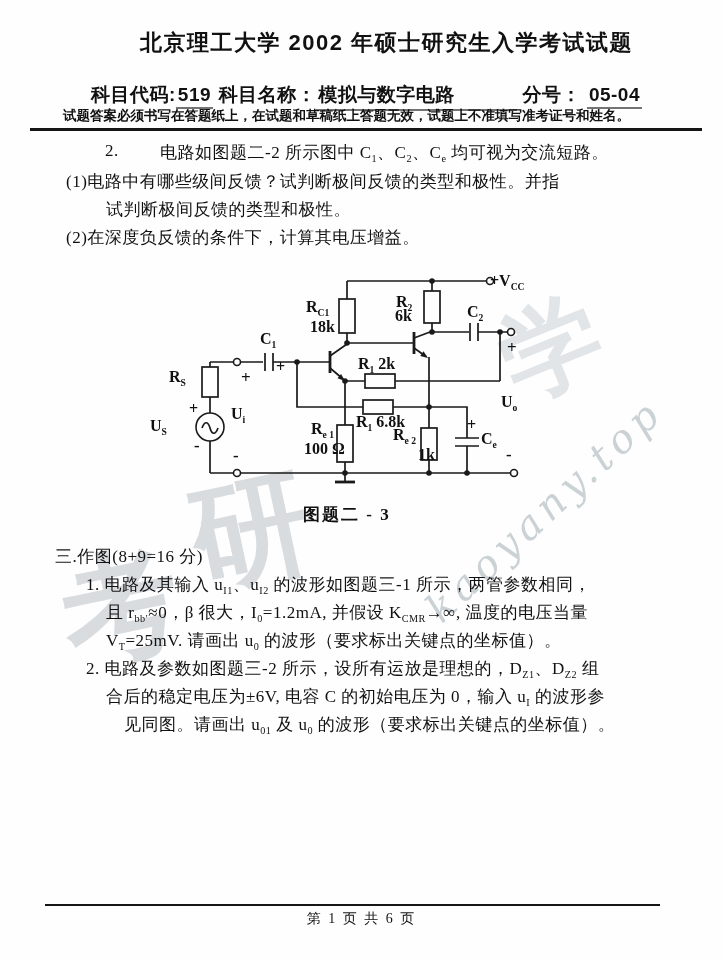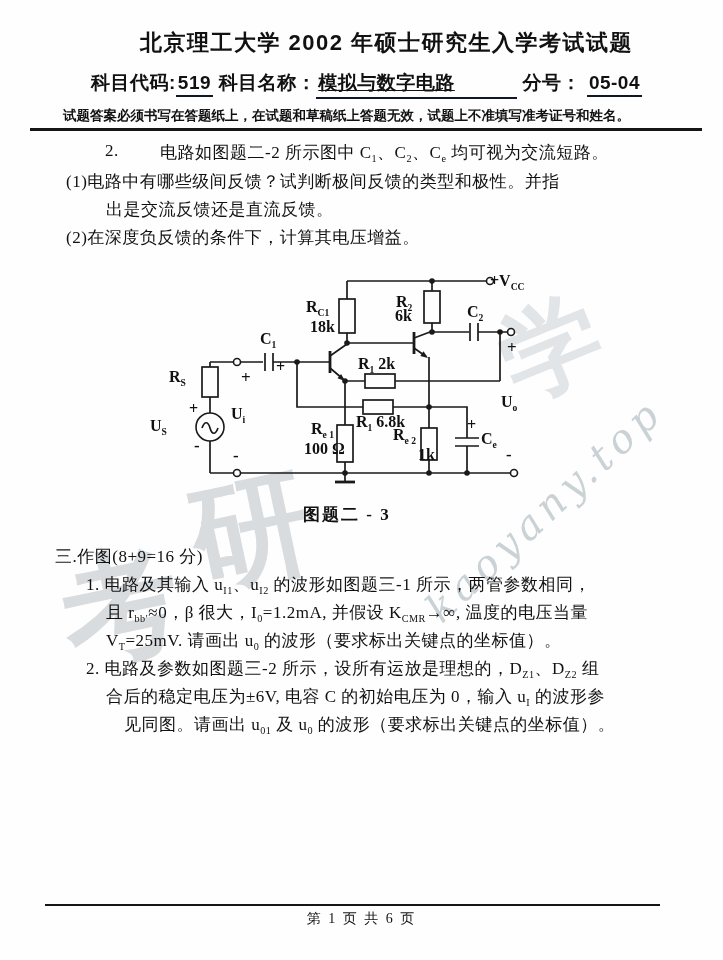--- a/index.html
+++ b/index.html
@@ -2,22 +2,22 @@
 <html><head>
 <meta charset="utf-8">
 <style>
   html,body{margin:0;padding:0;background:#e8e8e8;}
   #page{position:relative;width:723px;height:960px;background:#fefefe;margin:0 auto;
         overflow:hidden;font-family:"Liberation Serif","DejaVu Serif",serif;color:#111;}
   .abs{position:absolute;white-space:nowrap;}
   .hei{font-family:"Liberation Sans","DejaVu Sans",sans-serif;font-weight:bold;padding-left:25px;}
   .title{font-size:22px;letter-spacing:1.5px;width:100%;text-align:center;}
   .subject{font-size:19px;letter-spacing:.5px;}
-  .subject .uline{border-bottom:2px solid #0f172a;padding:0 2px 1px 2px;display:inline-block;}
-  .subject .uname{padding-right:62px;text-decoration:underline;}
+  .subject .uline{border-bottom:2px solid #737373;padding:0 2px 1px 2px;display:inline-block;margin-top:12px;}
+  .subject .uname{padding-right:62px;}
   .notice{font-size:13.5px;letter-spacing:0px;}
   .rule{position:absolute;background:#151515;}
   .body-line{font-size:17px;letter-spacing:.5px;}
   sub{font-size:.6em;line-height:0;}
   .clabel{position:absolute;font-weight:bold;font-size:16px;white-space:nowrap;
           font-family:"Liberation Serif","DejaVu Serif",serif;}
   .caption{font-size:17px;font-weight:bold;letter-spacing:2px;}
   .footer-text{font-size:14px;width:100%;text-align:center;letter-spacing:2px;}
   .wm{position:absolute;color:rgba(165,175,180,.42);pointer-events:none;z-index:0;
       font-family:"DejaVu Serif","Liberation Serif",serif;}
@@ -51,21 +51,21 @@
       <span>分号：</span> <span class="uline">05-04</span>
     </div>
 
     <div class="abs hei notice" style="top:107px;left:38px;">试题答案必须书写在答题纸上，在试题和草稿纸上答题无效，试题上不准填写准考证号和姓名。</div>
 
     <div class="rule" style="top:128px;left:30px;width:672px;height:2.6px;"></div>
 
     <div class="abs body-line" style="top:141px;left:105px;">2.</div>
     <div class="abs body-line" style="top:141px;left:160px;">电路如图题二-2 所示图中 C<sub>1</sub>、C<sub>2</sub>、C<sub>e</sub> 均可视为交流短路。</div>
     <div class="abs body-line" style="top:170px;left:66px;">(1)电路中有哪些级间反馈？试判断极间反馈的类型和极性。并指</div>
-    <div class="abs body-line" style="top:198px;left:106px;">出是交流反馈还是直流反馈。</div>
+    <div class="abs body-line" style="top:198px;left:106px;">试判断极间反馈的类型和极性。</div>
     <div class="abs body-line" style="top:226px;left:66px;">(2)在深度负反馈的条件下，计算其电压增益。</div>
 
     <div class="abs" style="top:260px;left:130px;width:400px;height:235px;">
       <svg width="400" height="235" viewBox="0 0 400 235">
 
         <g>
           <path class="wire" d="M217,21 H356"></path>
           <circle class="term" cx="360" cy="21" r="3.5"></circle>
           <circle class="dot" cx="302" cy="21" r="2.8"></circle>
         </g>

